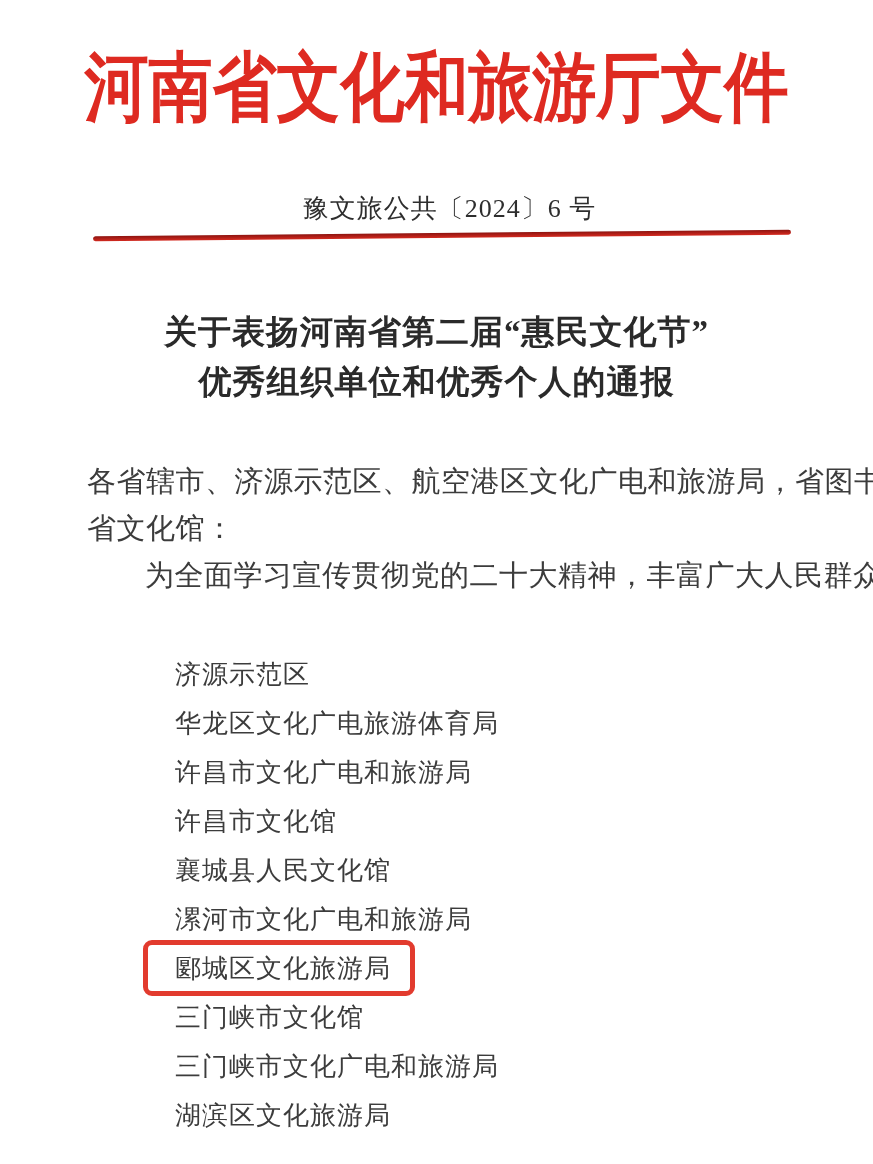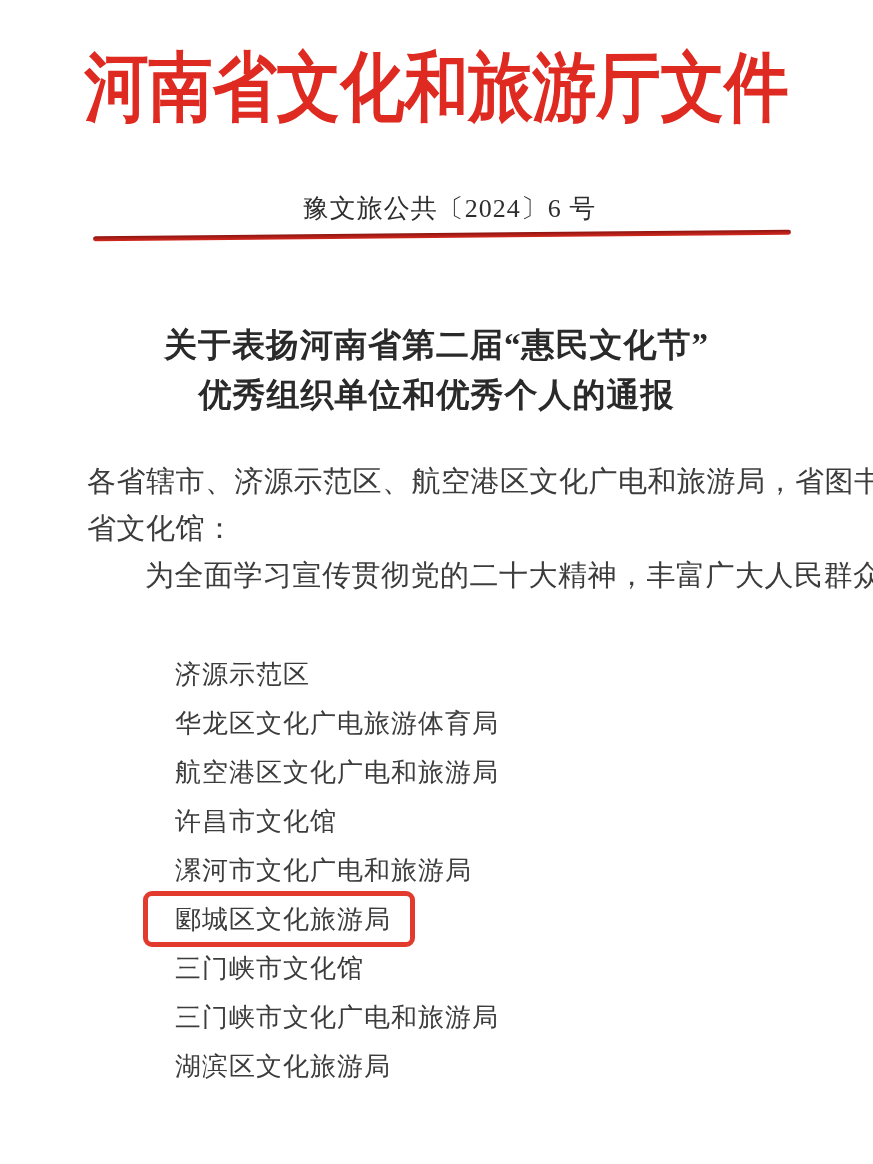--- a/index.html
+++ b/index.html
@@ -48,21 +48,21 @@
     top: 233px;
     left: 93px;
     width: 698px;
     height: 5px;
     border-radius: 3px;
     background: linear-gradient(to bottom, #8e1410, var(--divider-red));
     transform: rotate(-0.55deg);
   }
   .doc-title {
     position: absolute;
-    top: 320px;
+    top: 307px;
     left: 0;
     width: 100%;
     text-align: center;
     font-size: 33px;
     font-weight: bold;
     color: #2a2a2a;
     line-height: 50px;
     letter-spacing: 1px;
     white-space: nowrap;
   }
@@ -130,27 +130,30 @@
   <div class="org-list" id="org-list">
   <div class="org-item">
     <span class="org-name">济源示范区</span>
   </div>
 
   <div class="org-item">
     <span class="org-name">华龙区文化广电旅游体育局</span>
   </div>
 
   <div class="org-item">
-    <span class="org-name">航空港区文化广电和旅游局</span>
+    <span class="org-name">许昌市文化广电和旅游局</span>
   </div>
 
   <div class="org-item">
     <span class="org-name">许昌市文化馆</span>
   </div>
 
+  <div class="org-item">
+    <span class="org-name">襄城县人民文化馆</span>
+  </div>
 
   <div class="org-item">
     <span class="org-name">漯河市文化广电和旅游局</span>
   </div>
 
 
   <div class="org-item highlighted">
     <span class="org-name">郾城区文化旅游局</span>
   </div>
 

